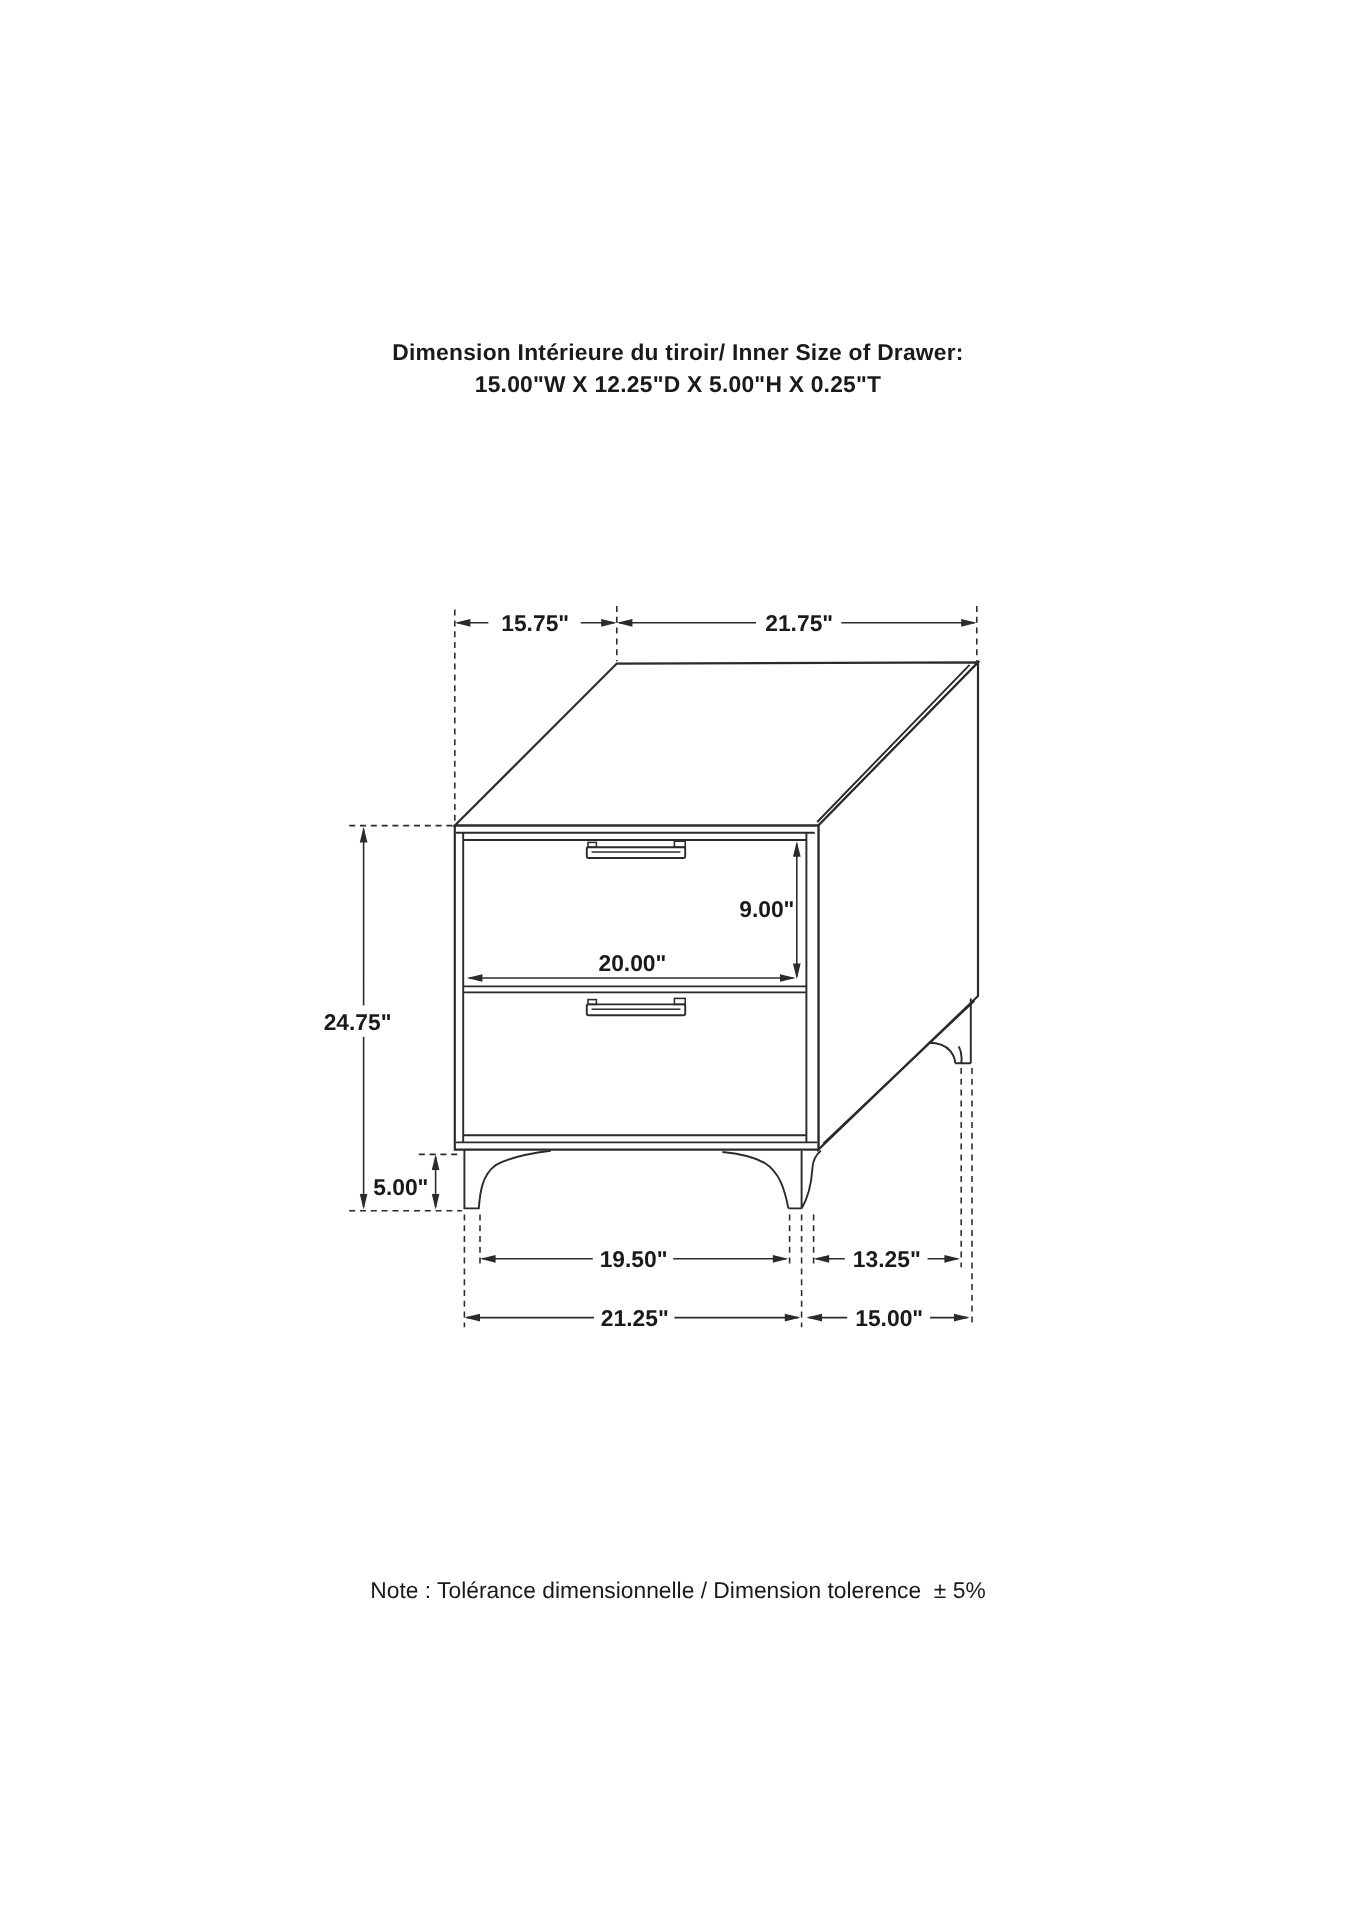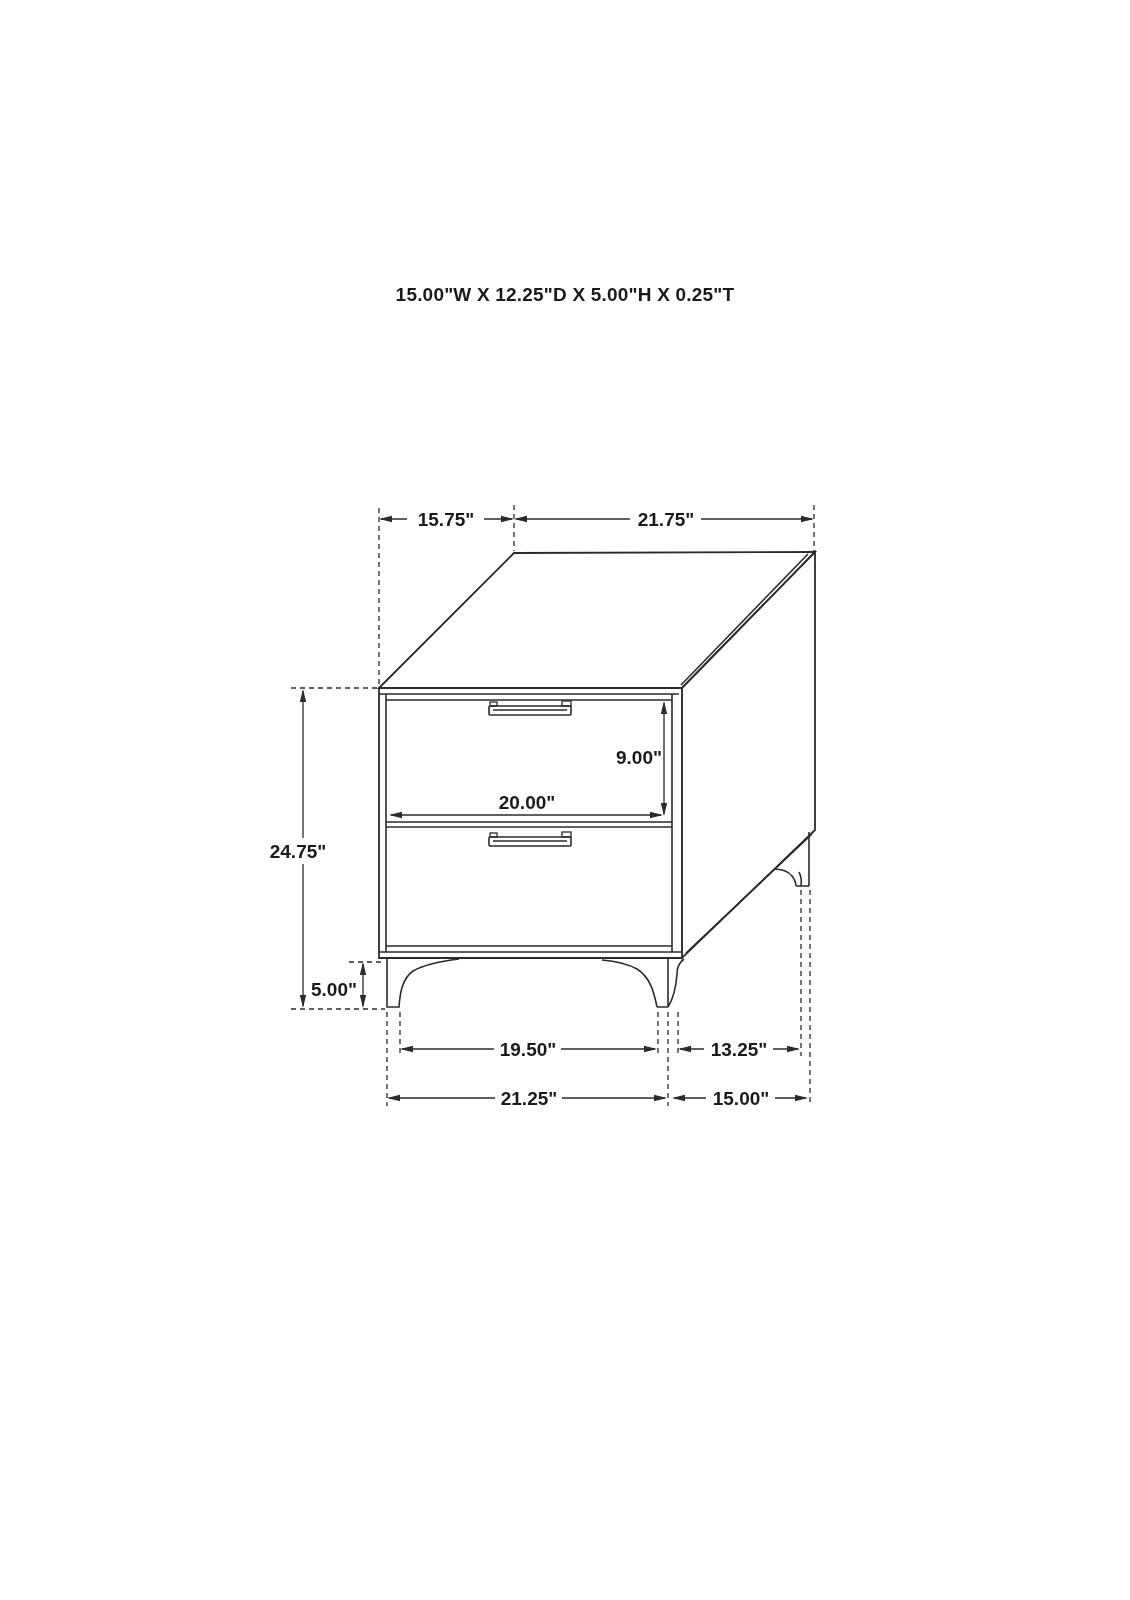--- a/index.html
+++ b/index.html
@@ -79,20 +79,21 @@
     font-size: 19px;
     font-weight: bold;
   }
 </style>
 </head>
 <body>
 
 <div class="sheet">
 
   <div class="title-block">
+    <div>Dimension Intérieure du tiroir/ Inner Size of Drawer:</div>
     <div>15.00"W X 12.25"D X 5.00"H X 0.25"T</div>
   </div>
 
   <svg class="drawing" width="1130" height="1600" viewBox="0 0 1130 1600">
 
     <g>
       <path class="face" d="M379,688 L514,553 L815,552 L682,688 Z"></path>
       <path class="face" d="M682,688 L815,552 L815,830 L682,958 Z"></path>
       <path class="face" d="M379,688 H682 V958 H379 Z"></path>
       <path class="stroke" d="M380,694 H679
@@ -182,14 +183,15 @@
       <text class="dim" x="662" y="764" text-anchor="end">9.00"</text>
       <text class="dim" x="527" y="809" text-anchor="middle">20.00"</text>
       <text class="dim" x="357" y="996" text-anchor="end">5.00"</text>
       <text class="dim" x="528" y="1056" text-anchor="middle">19.50"</text>
       <text class="dim" x="739" y="1056" text-anchor="middle">13.25"</text>
       <text class="dim" x="529" y="1105" text-anchor="middle">21.25"</text>
       <text class="dim" x="741" y="1105" text-anchor="middle">15.00"</text>
     </g>
   </svg>
 
+  <div class="note-block">Note : Tolérance dimensionnelle / Dimension tolerence  ± 5%</div>
 
 </div>
 
 </body></html>

